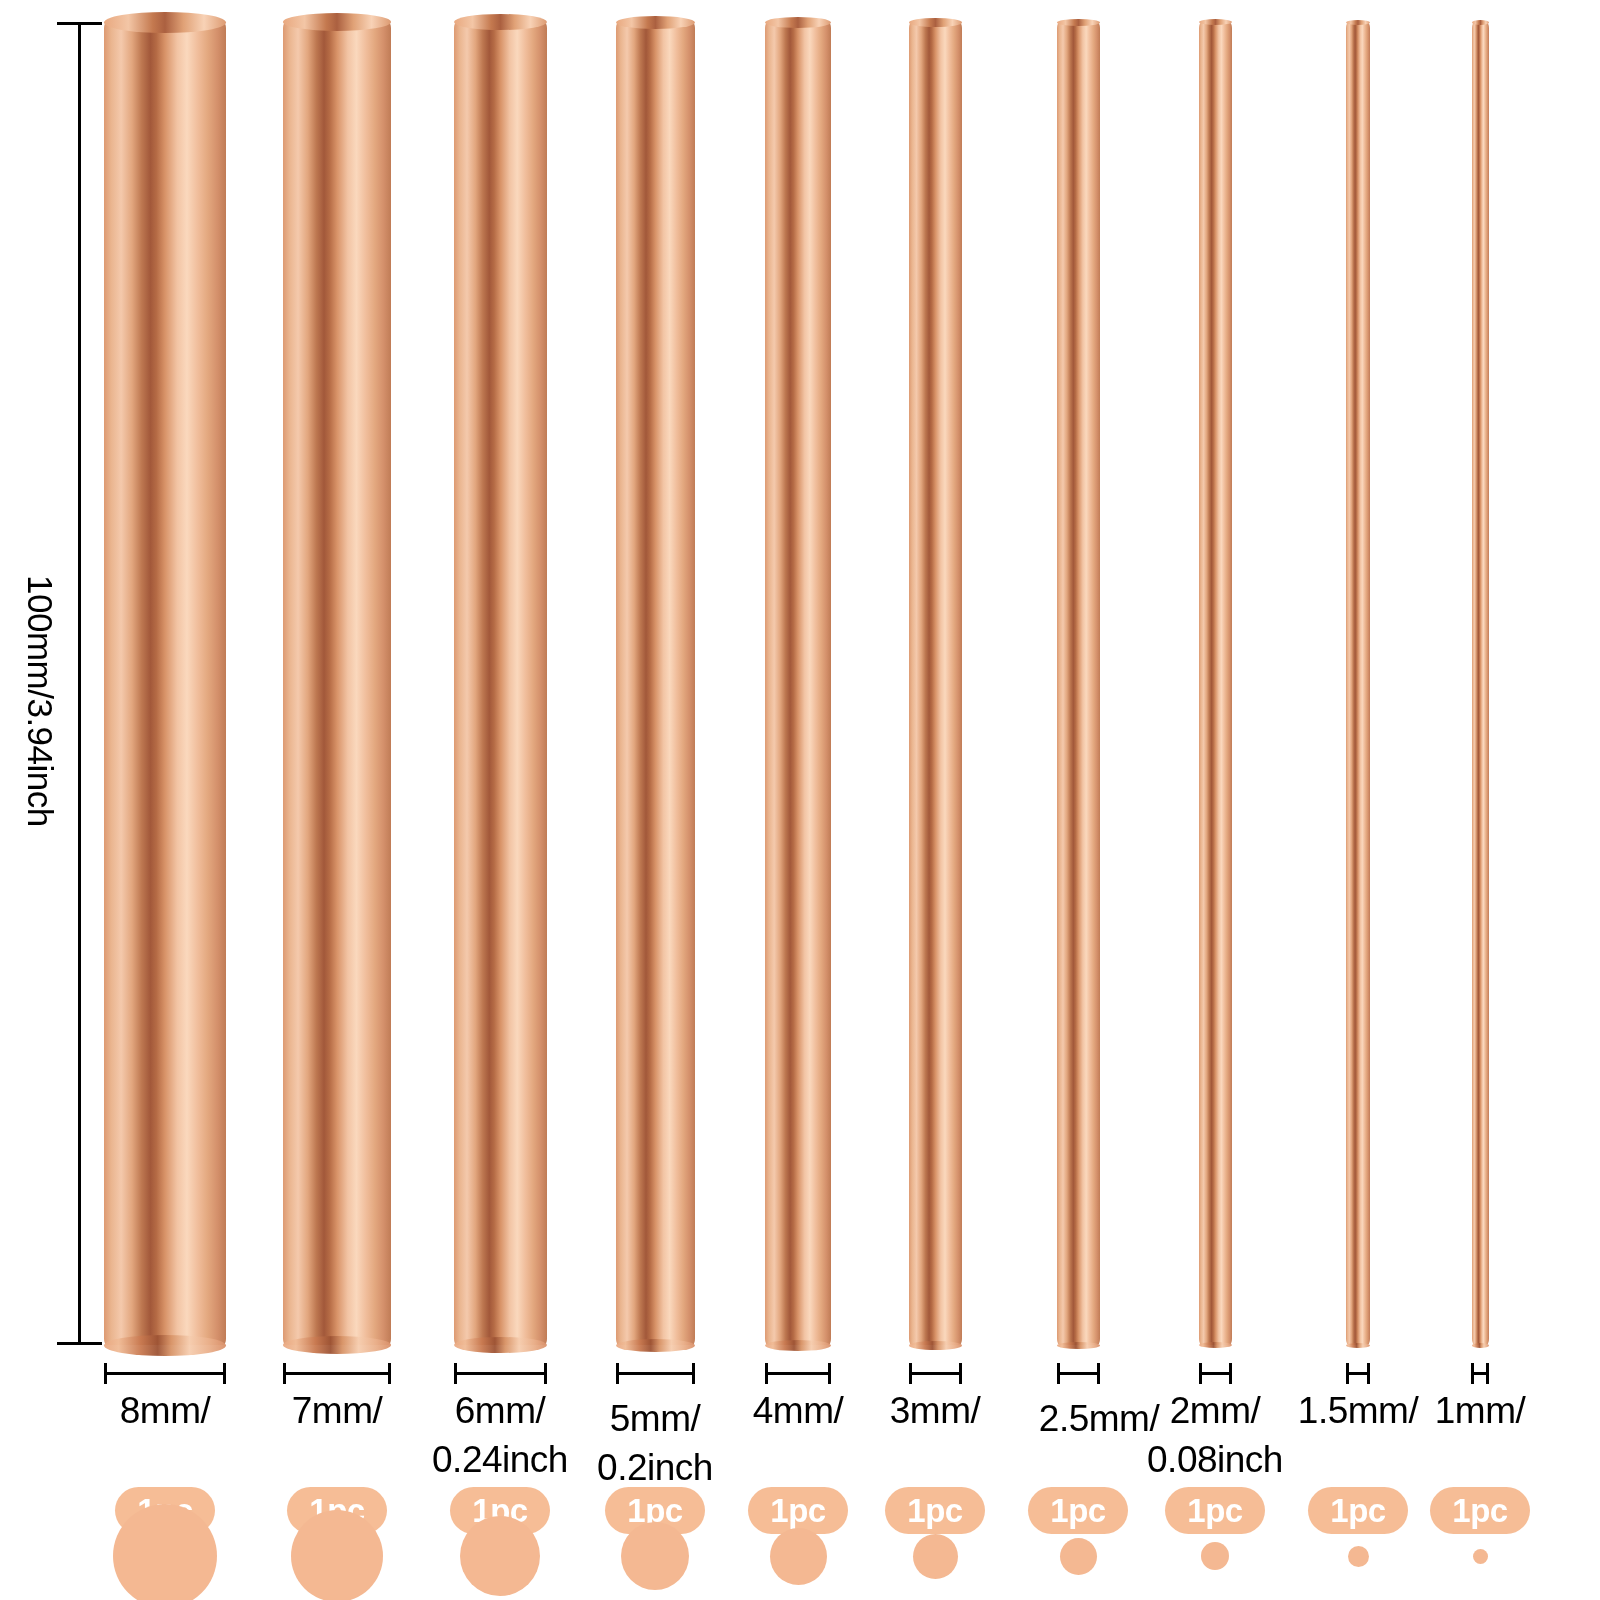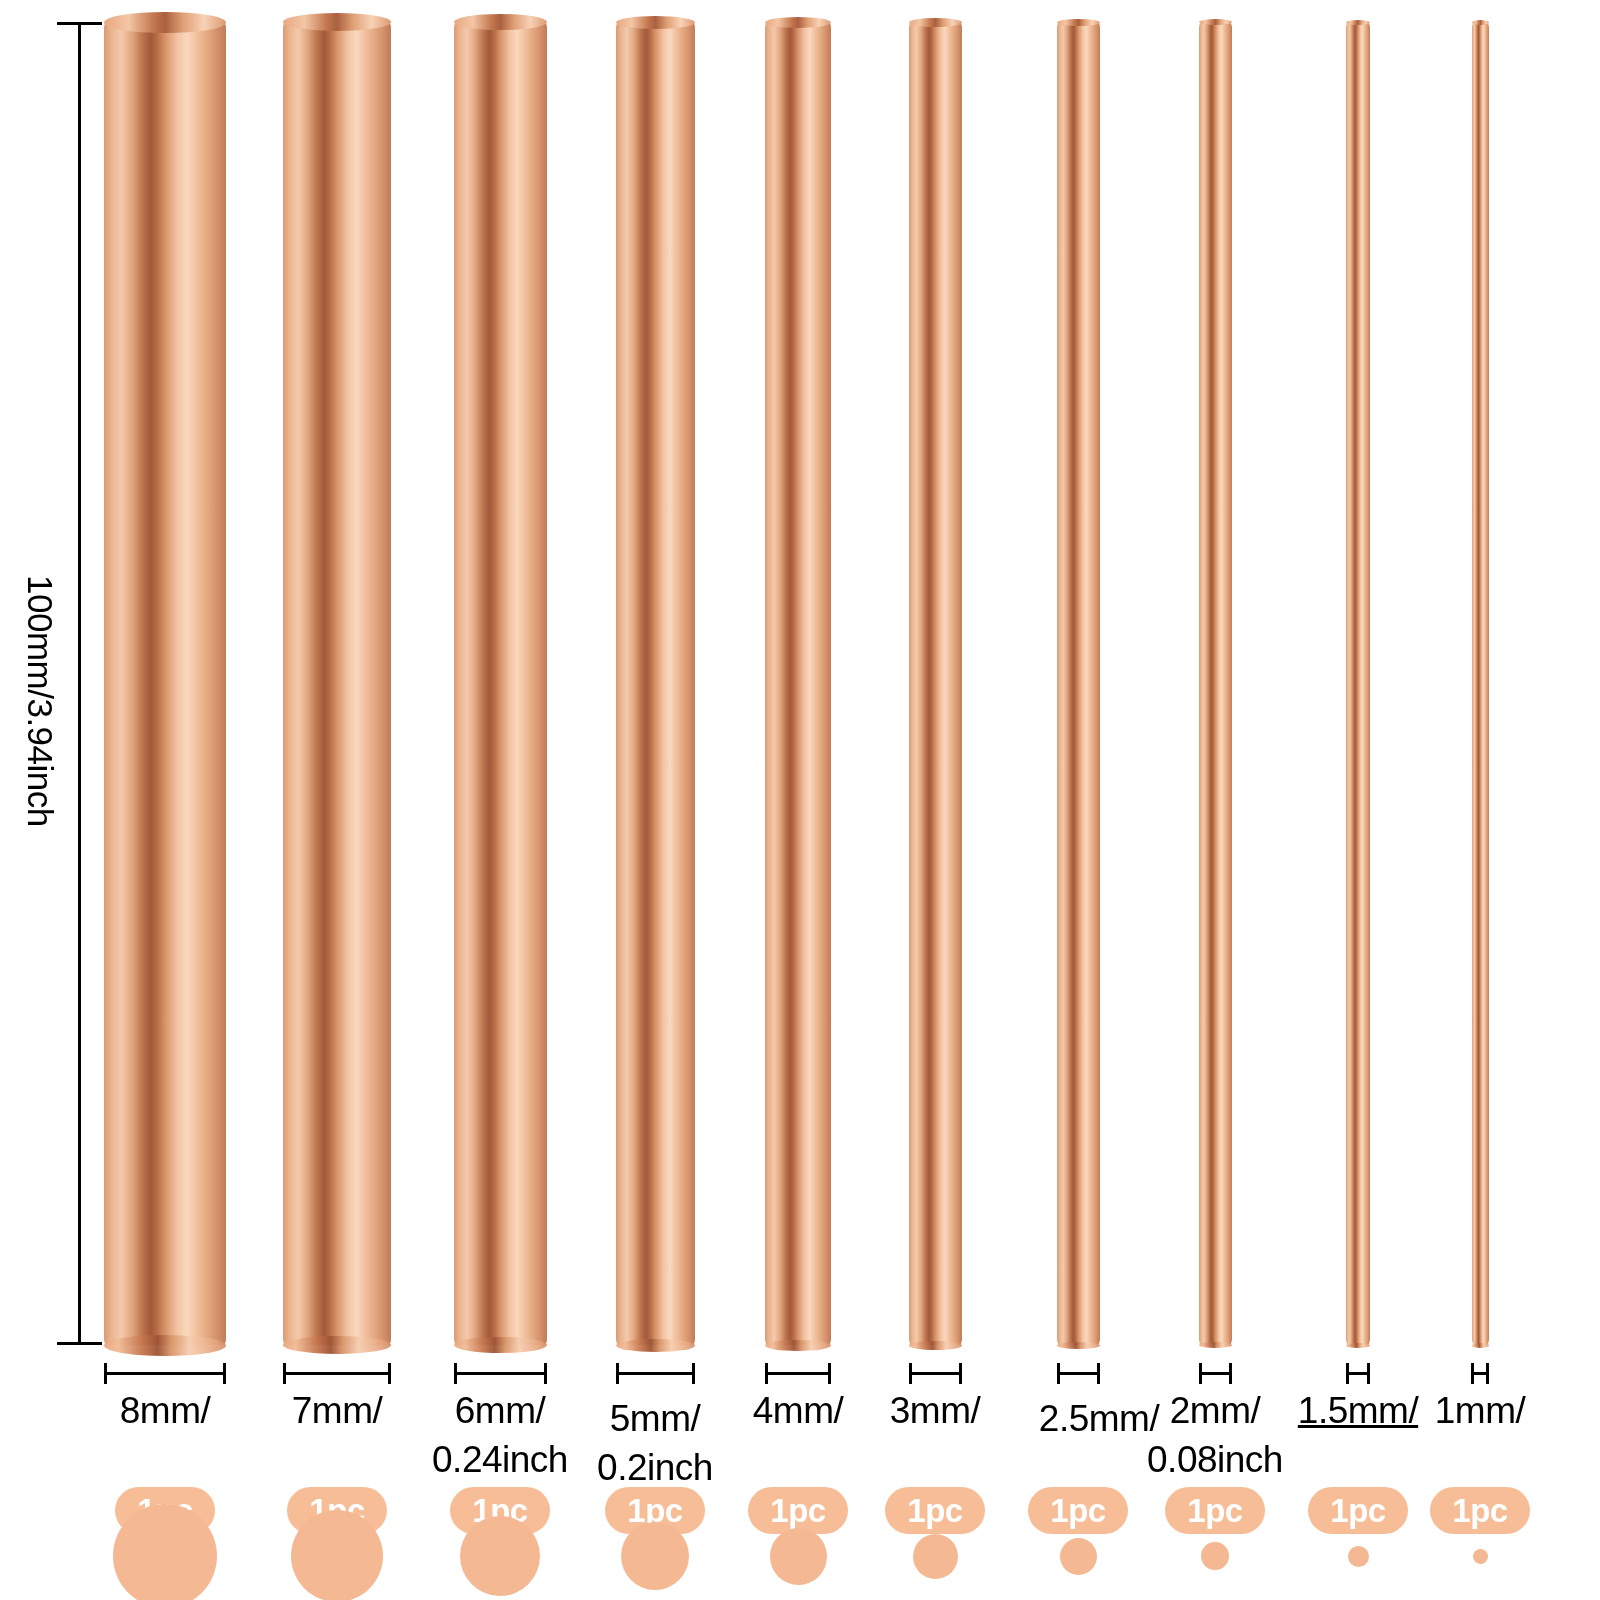--- a/index.html
+++ b/index.html
@@ -220,21 +220,21 @@
       <div class="rod" style="left: 1346px; top: 22px; width: 24px; height: 1323px;">
         <div class="body" style="background: linear-gradient(90deg, rgb(221, 154, 114) 0%, rgb(234, 181, 143) 6%, rgb(244, 201, 172) 14%, rgb(226, 166, 126) 23%, rgb(189, 119, 80) 31%, rgb(162, 88, 58) 38%, rgb(181, 107, 69) 43%, rgb(216, 147, 104) 50%, rgb(242, 196, 164) 60%, rgb(250, 216, 189) 68%, rgb(240, 189, 155) 77%, rgb(227, 168, 127) 85%, rgb(212, 144, 107) 93%, rgb(192, 124, 86) 100%);"></div>
         <div class="cap" style="height: 5px; top: -2.5px; background: linear-gradient(90deg, rgb(232, 168, 127) 0%, rgb(243, 198, 166) 20%, rgb(196, 121, 79) 40%, rgb(171, 96, 64) 50%, rgb(224, 161, 118) 65%, rgb(248, 210, 182) 82%, rgb(220, 154, 113) 100%);"></div>
         <div class="foot" style="height: 5px; bottom: -2.5px;"></div>
       </div>
       <div class="dim" style="left: 1346px; top: 1363px; width: 24px;">
         <div class="bar"></div>
         <div class="end l"></div>
         <div class="end r"></div>
       </div>
-      <div class="sizelabel" style="left: 1248px; top: 1386px; width: 220px; text-decoration: underline;"><span class="l1">1.5mm/</span></div>
+      <div class="sizelabel" style="left: 1248px; top: 1386px; width: 220px;"><span class="l1">1.5mm/</span></div>
       <div class="pcbadge" style="left: 1308px; top: 1487px; width: 100px;">1pc</div>
       <div class="xsec" style="left: 1348px; top: 1546px; width: 21px; height: 21px; background: rgb(244, 184, 146);"></div>
       <div class="rod" style="left: 1472px; top: 22px; width: 17px; height: 1323px;">
         <div class="body" style="background: linear-gradient(90deg, rgb(221, 154, 114) 0%, rgb(234, 181, 143) 6%, rgb(244, 201, 172) 14%, rgb(226, 166, 126) 23%, rgb(189, 119, 80) 31%, rgb(162, 88, 58) 38%, rgb(181, 107, 69) 43%, rgb(216, 147, 104) 50%, rgb(242, 196, 164) 60%, rgb(250, 216, 189) 68%, rgb(240, 189, 155) 77%, rgb(227, 168, 127) 85%, rgb(212, 144, 107) 93%, rgb(192, 124, 86) 100%);"></div>
         <div class="cap" style="height: 5px; top: -2.5px; background: linear-gradient(90deg, rgb(232, 168, 127) 0%, rgb(243, 198, 166) 20%, rgb(196, 121, 79) 40%, rgb(171, 96, 64) 50%, rgb(224, 161, 118) 65%, rgb(248, 210, 182) 82%, rgb(220, 154, 113) 100%);"></div>
         <div class="foot" style="height: 5px; bottom: -2.5px;"></div>
       </div>
       <div class="dim" style="left: 1471px; top: 1363px; width: 18px;">
         <div class="bar"></div>
         <div class="end l"></div>

